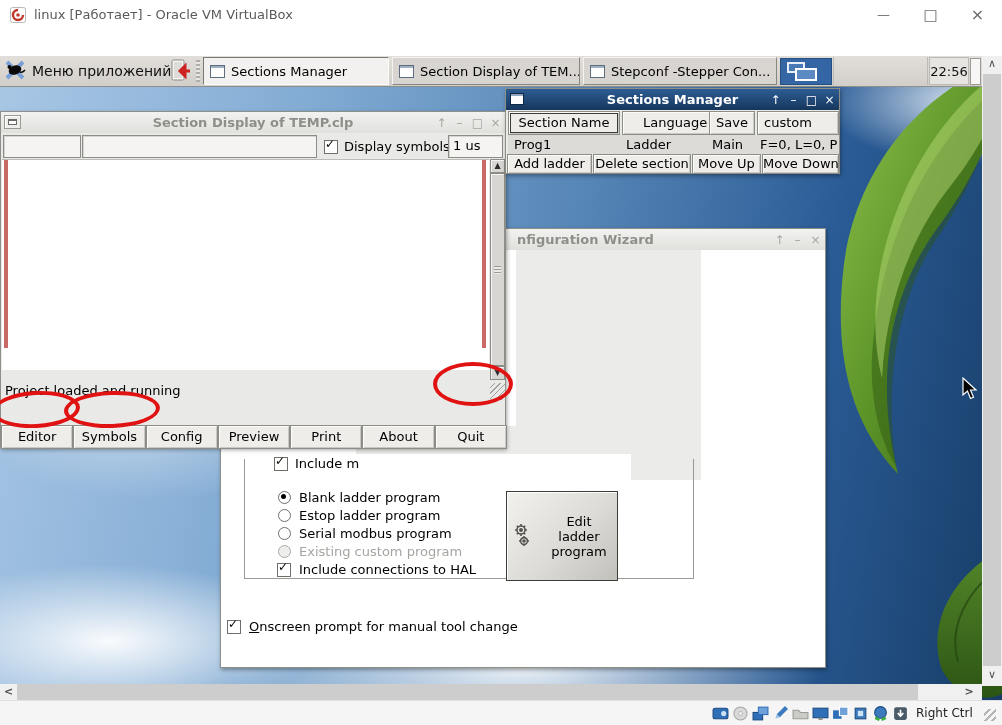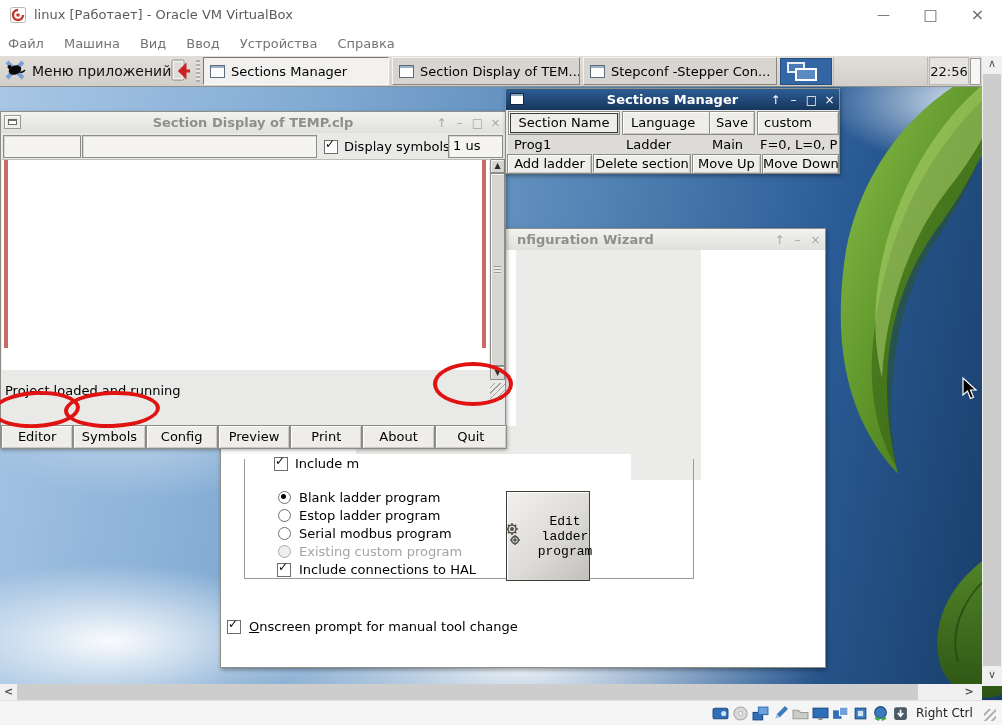--- a/index.html
+++ b/index.html
@@ -70,28 +70,20 @@
           <rect x="8" y="2" width="7" height="6" fill="#fff"></rect>
           <circle cx="8" cy="8" r="1.8" fill="#c0392b"></circle>
         </svg>
     </span>
     <span class="abs host-title-text">linux [Работает] - Oracle VM VirtualBox</span>
     <span class="abs wcbtn" style="left:860px;">—</span>
     <span class="abs wcbtn" style="left:907px;font-size:15px;">□</span>
     <span class="abs wcbtn" style="left:954px;font-size:16px;">×</span>
   </div>
 
-  <div class="abs host-menu">
-    <span>Файл</span>
-    <span>Машина</span>
-    <span>Вид</span>
-    <span>Ввод</span>
-    <span>Устройства</span>
-    <span>Справка</span>
-  </div>
 
   <div class="abs desktop">
     <svg class="abs" style="left:0;top:0;" width="1002" height="644" viewBox="0 0 1002 644">
       <defs>
         <linearGradient id="gleaf" x1="0" y1="0" x2="1" y2="1">
           <stop offset="0" stop-color="#8ec24e"></stop>
             <stop offset="0.5" stop-color="#5d9428"></stop>
             <stop offset="1" stop-color="#35641a"></stop>
         </linearGradient>
         <linearGradient id="gleaf2" x1="0" y1="0" x2="0" y2="1">
@@ -192,21 +184,21 @@
       <span class="rb dis"></span>
       <span class="rowlbl">Existing custom program</span>
     </div>
     <div class="abs" style="left:56px;top:333px;display:flex;align-items:center;gap:8px;">
       <span class="cb">
           <span class="ck">✓</span>
         </span>
       <span class="rowlbl">Include connections to HAL</span>
     </div>
 
-    <div class="abs" style="left:285px;top:262px;width:84px;height:90px;border:1px solid #3c3c38;background:linear-gradient(135deg,#f2f1ee 0%,#dddbd7 55%,#c2c0bb 100%);box-shadow:inset 1px 1px 0 #fff;display:flex;align-items:center;justify-content:center;gap:14px;font-family:Liberation Mono, monospace;">
+    <div class="abs" style="left:285px;top:262px;width:112px;height:90px;border:1px solid #3c3c38;background:linear-gradient(135deg,#f2f1ee 0%,#dddbd7 55%,#c2c0bb 100%);box-shadow:inset 1px 1px 0 #fff;display:flex;align-items:center;justify-content:center;gap:14px;">
       <span>
         <svg width="20" height="26" viewBox="0 0 20 26">
             <g fill="none" stroke="#55554f" stroke-width="1.6">
               <circle cx="8" cy="8" r="4"></circle>
               <circle cx="8" cy="8" r="1.2" fill="#55554f"></circle>
               <path d="M8,2 v2 M8,12 v2 M2,8 h2 M12,8 h2 M3.8,3.8 l1.4,1.4 M10.8,10.8 l1.4,1.4 M12.2,3.8 l-1.4,1.4 M5.2,10.8 l-1.4,1.4"></path>
               <circle cx="11" cy="19" r="3.4"></circle>
               <circle cx="11" cy="19" r="1" fill="#55554f"></circle>
               <path d="M11,14 v1.8 M11,22.2 v1.8 M6,19 h1.8 M14.2,19 h1.8"></path>
             </g>
@@ -279,21 +271,21 @@
       <span class="abs" style="left:4px;top:4px;width:14px;height:12px;background:#fdfdfd;border:1px solid #0e2744;box-shadow:inset 0 2px 0 #8fa6c0;"></span>
       <div class="cap">Sections Manager</div>
       <span class="tbtns">
         <span>↑</span>
         <span>–</span>
         <span>□</span>
         <span>×</span>
       </span>
     </div>
     <div class="gbtn abs" style="left:2px;top:22px;width:112px;height:24px;line-height:22px;outline:1px solid #3c3c38;outline-offset:-3px;">Section Name</div>
-    <div class="gbtn abs" style="left:116px;top:22px;width:107px;height:24px;line-height:22px;text-align:left;padding-left:8px;">Language</div>
+    <div class="gbtn abs" style="left:116px;top:22px;width:107px;height:24px;line-height:22px;text-align:left;padding-left:20px;">Language</div>
     <div class="gbtn abs" style="left:203px;top:22px;width:46px;height:24px;line-height:22px;text-align:left;padding-left:6px;">Save</div>
     <div class="gbtn abs" style="left:251px;top:22px;width:82px;height:24px;line-height:22px;text-align:left;padding-left:6px;">custom</div>
     <div class="abs" style="left:2px;top:46px;width:331px;height:19px;background:#dcdbd8;">
       <span class="abs" style="left:6px;top:2px;">Prog1</span>
       <span class="abs" style="left:118px;top:2px;">Ladder</span>
       <span class="abs" style="left:204px;top:2px;">Main</span>
       <span class="abs" style="left:252px;top:2px;">F=0, L=0, P</span>
     </div>
     <div class="gbtn abs" style="left:1px;top:65px;width:85px;height:20px;line-height:18px;">Add ladder</div>
     <div class="gbtn abs" style="left:87px;top:65px;width:98px;height:20px;line-height:18px;">Delete section</div>

